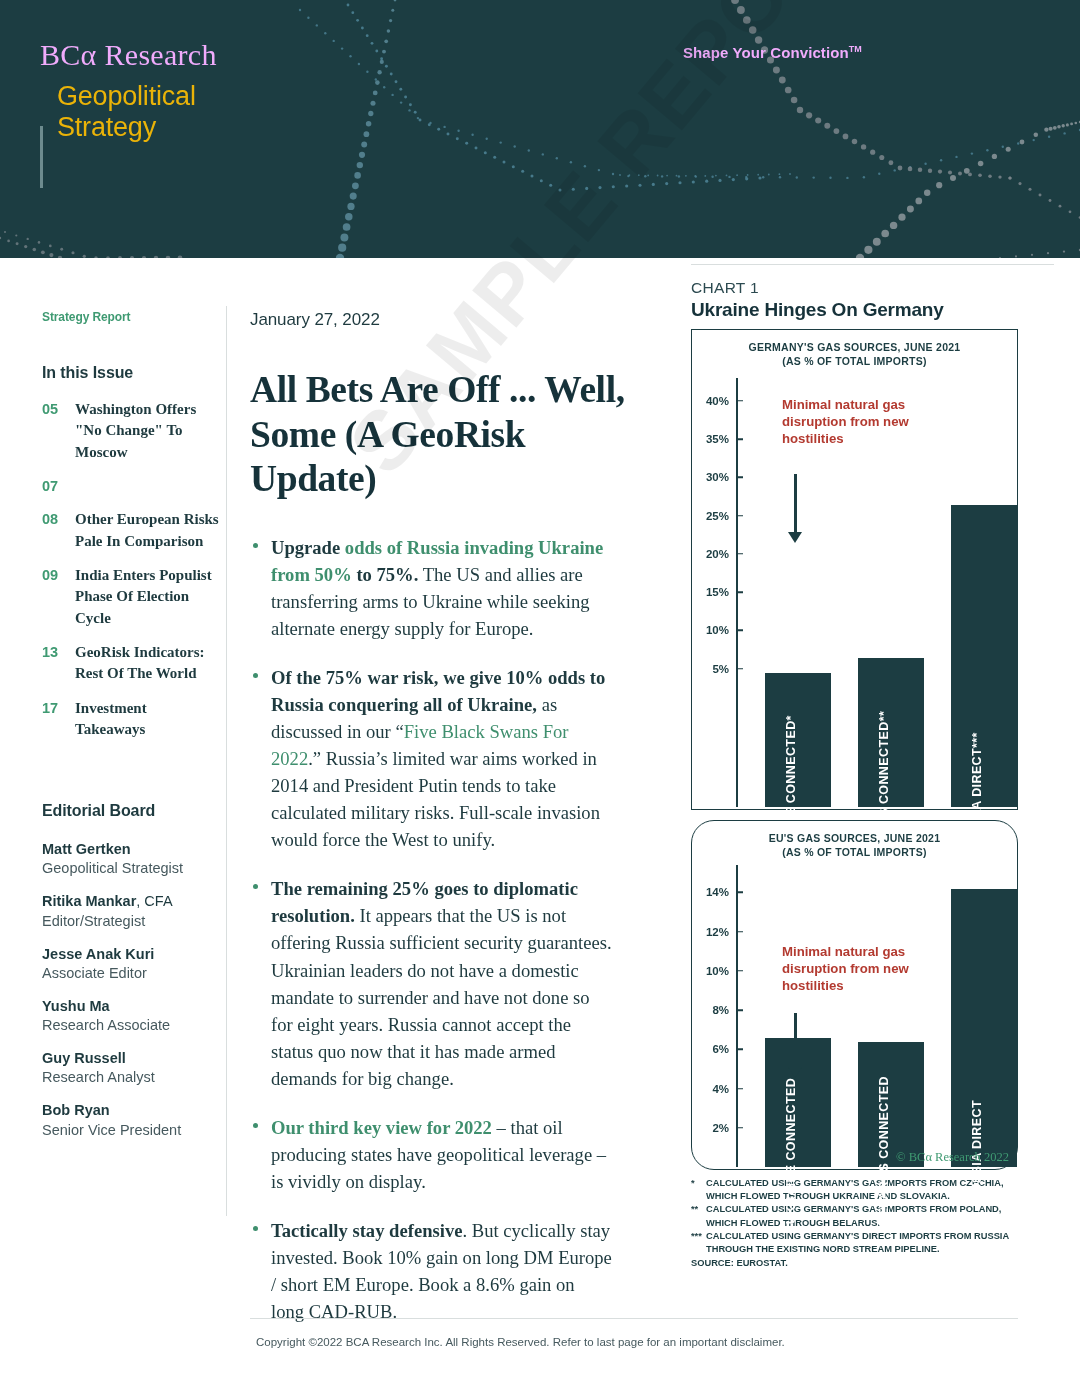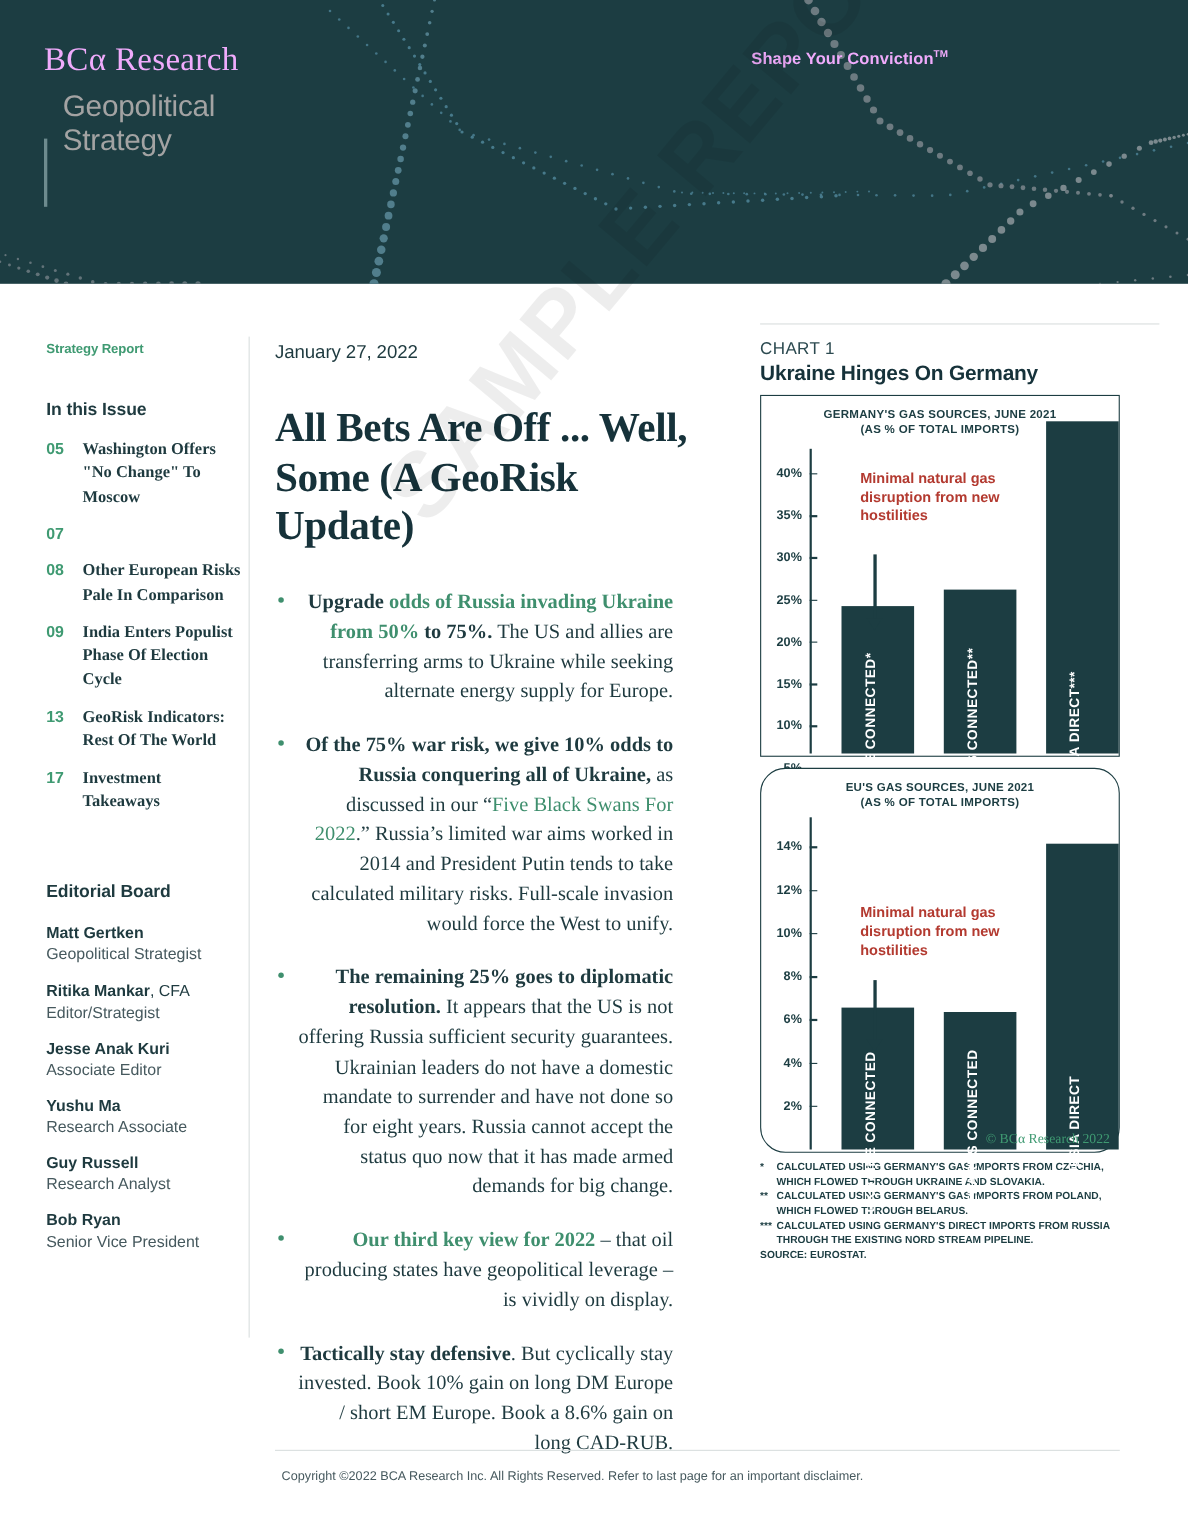--- a/index.html
+++ b/index.html
@@ -28,21 +28,21 @@
     color:#f0abfc;
     letter-spacing:0.3px;
     white-space:nowrap;
   }
   .logo-rule {
     position:absolute; left:0px; top:45px;
     width:3px; height:62px; background:#6d8b8e;
   }
   .logo-sub {
     margin-top:9px; padding-left:17px;
-    color:#a3a3a3;
+    color:#eab308;
     font-size:27px; line-height:1.16;
     font-weight:400;
     letter-spacing:-0.2px;
   }
   .tagline {
     position:absolute; left:683px; top:44px;
     color:#f0abfc; font-size:15px; font-weight:700;
     letter-spacing:0.1px;
   }
   .tagline sup { font-size:9px; vertical-align:super; font-weight:700; }
@@ -95,28 +95,28 @@
     width:400px;
   }
   .bullets { margin-top:32px; width:362px; }
   .bullet { position:relative; padding-left:21px; margin-bottom:22px; }
   .bullet .dot {
     position:absolute; left:3px; top:9px;
     width:5px; height:5px; border-radius:50%; background:#3f8f6e;
   }
   .btext {
     font-family:"Liberation Serif", serif;
-    font-size:18.6px; line-height:1.455; color:#1e3a3f;text-align:right;
+    font-size:18.6px; line-height:1.455; color:#1e3a3f;
   }
   .btext b { font-weight:700; }
   .btext .grn { color:#3f8f6e; font-weight:700; }
   .btext .grnlink { color:#3f8f6e; font-weight:400; }
 
   
-  .chartcol { position:absolute; left:655px; top:36px; width:363px;padding-left:36px; }
+  .chartcol { position:absolute; left:655px; top:6px; width:363px;padding-left:36px; }
   .chart-toprule { width:363px; height:1px; background:#d9dede; }
   .chart-kicker {
     margin-top:14px; font-size:15.5px; color:#2c4a50; letter-spacing:0.3px;
   }
   .chart-title {
     margin-top:2px; font-size:19px; font-weight:700; color:#16323a;
     letter-spacing:-0.2px;
   }
   .panel {
     margin-top:8px; border:1.5px solid #1c3d42; background:#fff;
@@ -552,21 +552,21 @@
           <div class="btext"><b>Tactically stay defensive</b><span>. But cycli­cally stay invested. Book 10% gain on long DM Europe / short EM Europe. Book a 8.6% gain on long CAD-RUB.</span></div>
         </div>
       </div>
   </div>
 
   <div class="chartcol">
     <div class="chart-toprule"></div>
     <div class="chart-kicker">CHART 1</div>
     <div class="chart-title">Ukraine Hinges On Germany</div>
 
-    <div class="panel" style="height:329px;">
+    <div class="panel" style="height:481px;">
       <div class="panel-hdr">
         <div>GERMANY'S GAS SOURCES, JUNE 2021</div>
         <div>(AS % OF TOTAL IMPORTS)</div>
       </div>
       <div class="plot" id="plot-0" style="position:absolute; left:44px; right:8px; top:48px; bottom:2px;">
         <div class="axisline"></div>
       <div class="tickmark" style="top: 290.744px;"></div>
           <div class="ytick" style="top: 290.744px;">5%</div>
           <div class="tickmark" style="top: 252.488px;"></div>
           <div class="ytick" style="top: 252.488px;">10%</div>

